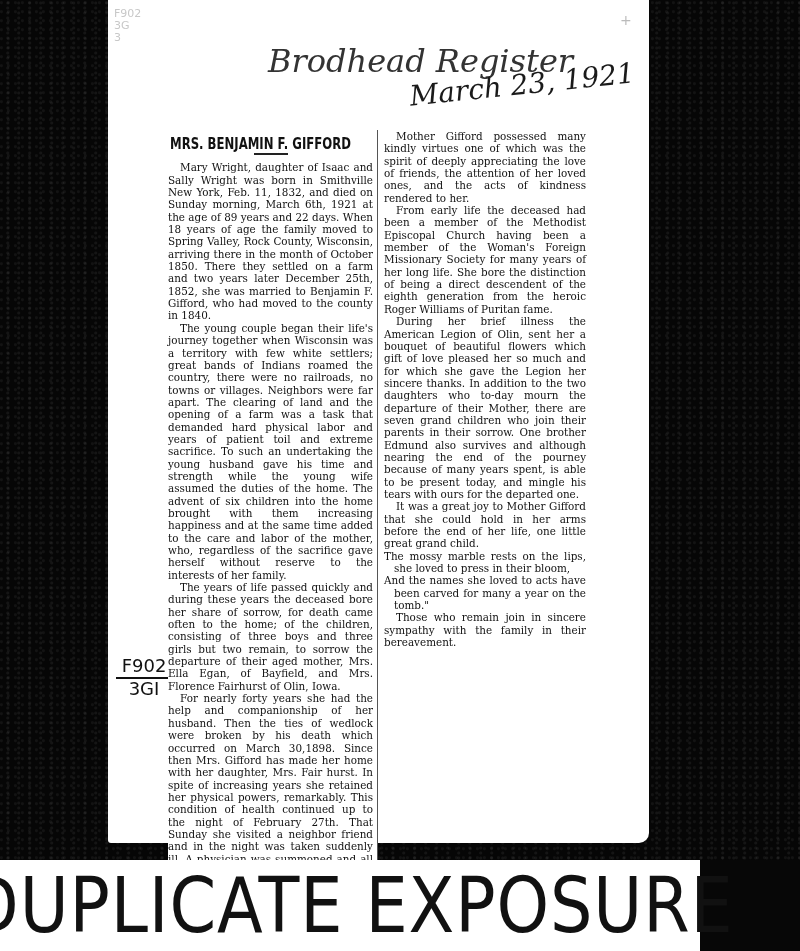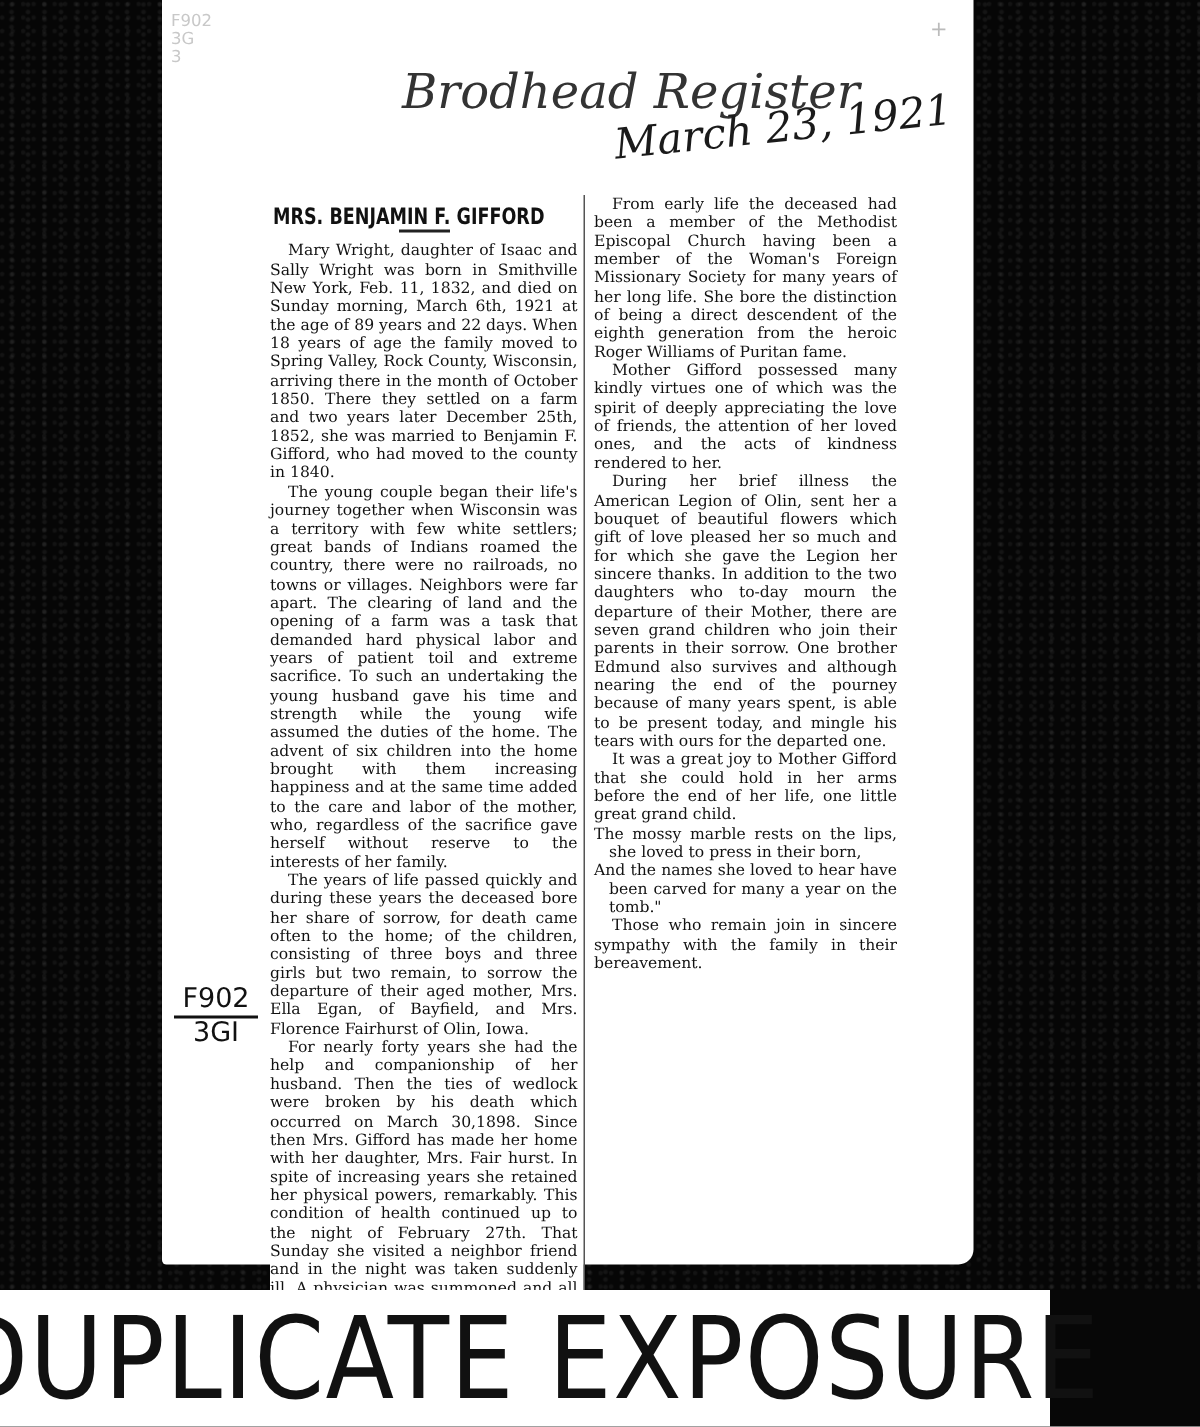--- a/index.html
+++ b/index.html
@@ -35,21 +35,21 @@
     .corner-mark { position: absolute; left: 512px; top: 12px; color: #bbb; font-size: 14px; font-family: "DejaVu Sans", sans-serif; }
 
     .call-number {
       position: absolute; left: 8px; top: 656px; width: 56px;
       font-family: "DejaVu Sans", sans-serif; font-size: 18px; color: #111;
       text-align: center; line-height: 20px;
     }
     .call-number .top { border-bottom: 2px solid #111; padding-bottom: 1px; }
 
     .clipping {
-      position: absolute; left: 180px; top: 130px; width: 418px;
+      position: absolute; left: 168px; top: 130px; width: 418px;
       display: flex; color: #111;
       font-family: "DejaVu Serif", serif; font-size: 10.4px; line-height: 12.35px;
     }
     .col { width: 205px; text-align: justify; }
     .col-left {
       padding-right: 4px; border-right: 1px solid #555;
       background: linear-gradient(#fff,#fff) padding-box, repeating-linear-gradient(45deg,#f3f3f3 0 2px,#fff 2px 4px);
     }
     .col-right { padding-left: 6px; }
     .headline {
@@ -95,25 +95,25 @@
 <div class="clipping">
   <div class="col col-left">
     <div class="headline">MRS. BENJAMIN F. GIFFORD</div>
     <div class="rule"></div>
     <p class="para">Mary Wright, daughter of Isaac and Sally Wright was born in Smithville New York, Feb. 11, 1832, and died on Sunday morning, March 6th, 1921 at the age of 89 years and 22 days. When 18 years of age the family moved to Spring Valley, Rock County, Wisconsin, arriving there in the month of October 1850. There they settled on a farm and two years later December 25th, 1852, she was married to Benjamin F. Gifford, who had moved to the county in 1840.</p>
     <p class="para">The young couple began their life's journey together when Wisconsin was a territory with few white settlers; great bands of Indians roamed the country, there were no railroads, no towns or villages. Neighbors were far apart. The clearing of land and the opening of a farm was a task that demanded hard physical labor and years of patient toil and extreme sacrifice. To such an undertaking the young husband gave his time and strength while the young wife assumed the duties of the home. The advent of six children into the home brought with them increasing happiness and at the same time added to the care and labor of the mother, who, regardless of the sacrifice gave herself without reserve to the interests of her family.</p>
     <p class="para">The years of life passed quickly and during these years the deceased bore her share of sorrow, for death came often to the home; of the children, consisting of three boys and three girls but two remain, to sorrow the departure of their aged mother, Mrs. Ella Egan, of Bayfield, and Mrs. Florence Fairhurst of Olin, Iowa.</p>
     <p class="para">For nearly forty years she had the help and companionship of her husband. Then the ties of wedlock were broken by his death which occurred on March 30,1898. Since then Mrs. Gifford has made her home with her daughter, Mrs. Fair hurst. In spite of increasing years she retained her physical powers, remarkably. This condition of health continued up to the night of February 27th. That Sunday she visited a neighbor friend and in the night was taken suddenly ill. A physician was summoned and all possible help was given but the aged constitution failed to rally and after just a week, of sickness her spirit returned to its Creator.</p>
   </div>
   <div class="col col-right">
+    <p class="para">Mother Gifford possessed many kindly virtues one of which was the spirit of deeply appreciating the love of friends, the attention of her loved ones, and the acts of kindness rendered to her.</p>
     <p class="para">From early life the deceased had been a member of the Methodist Episcopal Church having been a member of the Woman's Foreign Missionary Society for many years of her long life. She bore the distinction of being a direct descendent of the eighth generation from the heroic Roger Williams of Puritan fame.</p>
-    <p class="para">Mother Gifford possessed many kindly virtues one of which was the spirit of deeply appreciating the love of friends, the attention of her loved ones, and the acts of kindness rendered to her.</p>
     <p class="para">During her brief illness the American Legion of Olin, sent her a bouquet of beautiful flowers which gift of love pleased her so much and for which she gave the Legion her sincere thanks. In addition to the two daughters who to-day mourn the departure of their Mother, there are seven grand children who join their parents in their sorrow. One brother Edmund also survives and although nearing the end of the pourney because of many years spent, is able to be present today, and mingle his tears with ours for the departed one.</p>
     <p class="para">It was a great joy to Mother Gifford that she could hold in her arms before the end of her life, one little great grand child.</p>
-    <p class="poem">The mossy marble rests on the lips, she loved to press in their born,</p>
-    <p class="poem">And the names she loved to hear have been carved for many a year on the tomb."</p>
+    <p class="poem">The mossy marble rests on the lips, she loved to press in their bloom,</p>
+    <p class="poem">And the names she loved to acts have been carved for many a year on the tomb."</p>
     <p class="para">Those who remain join in sincere sympathy with the family in their bereavement.</p>
   </div>
 </div>
 
 <div class="stamp">
   <span>DUPLICATE EXPOSURE</span>
 </div>
 
 </body></html>

